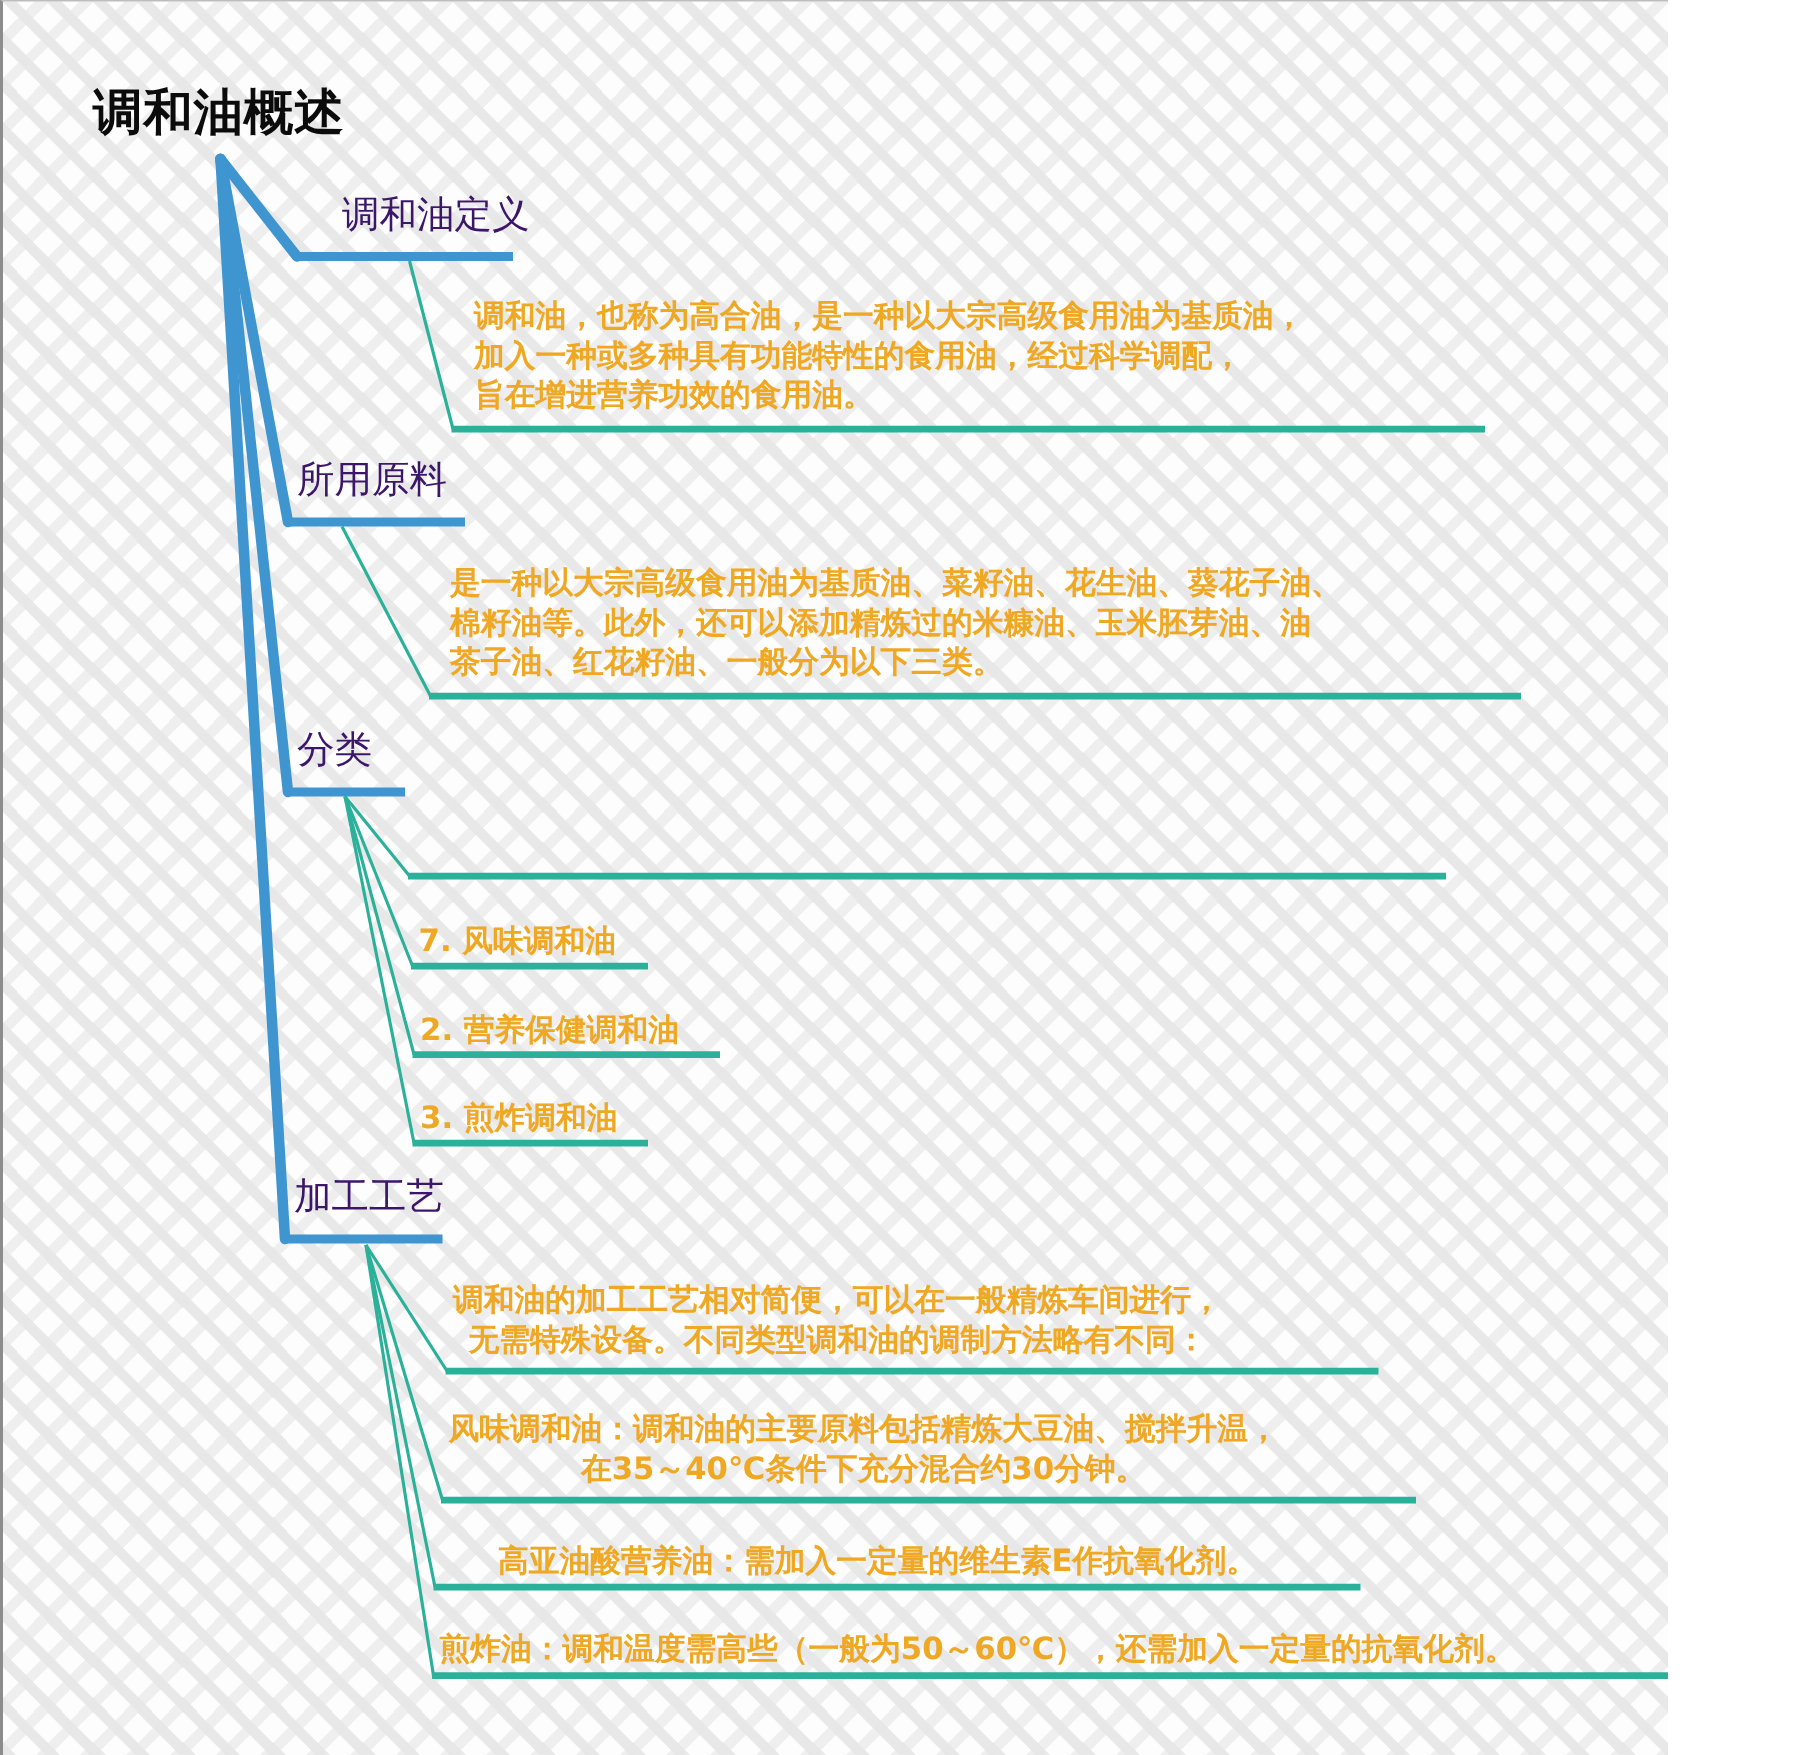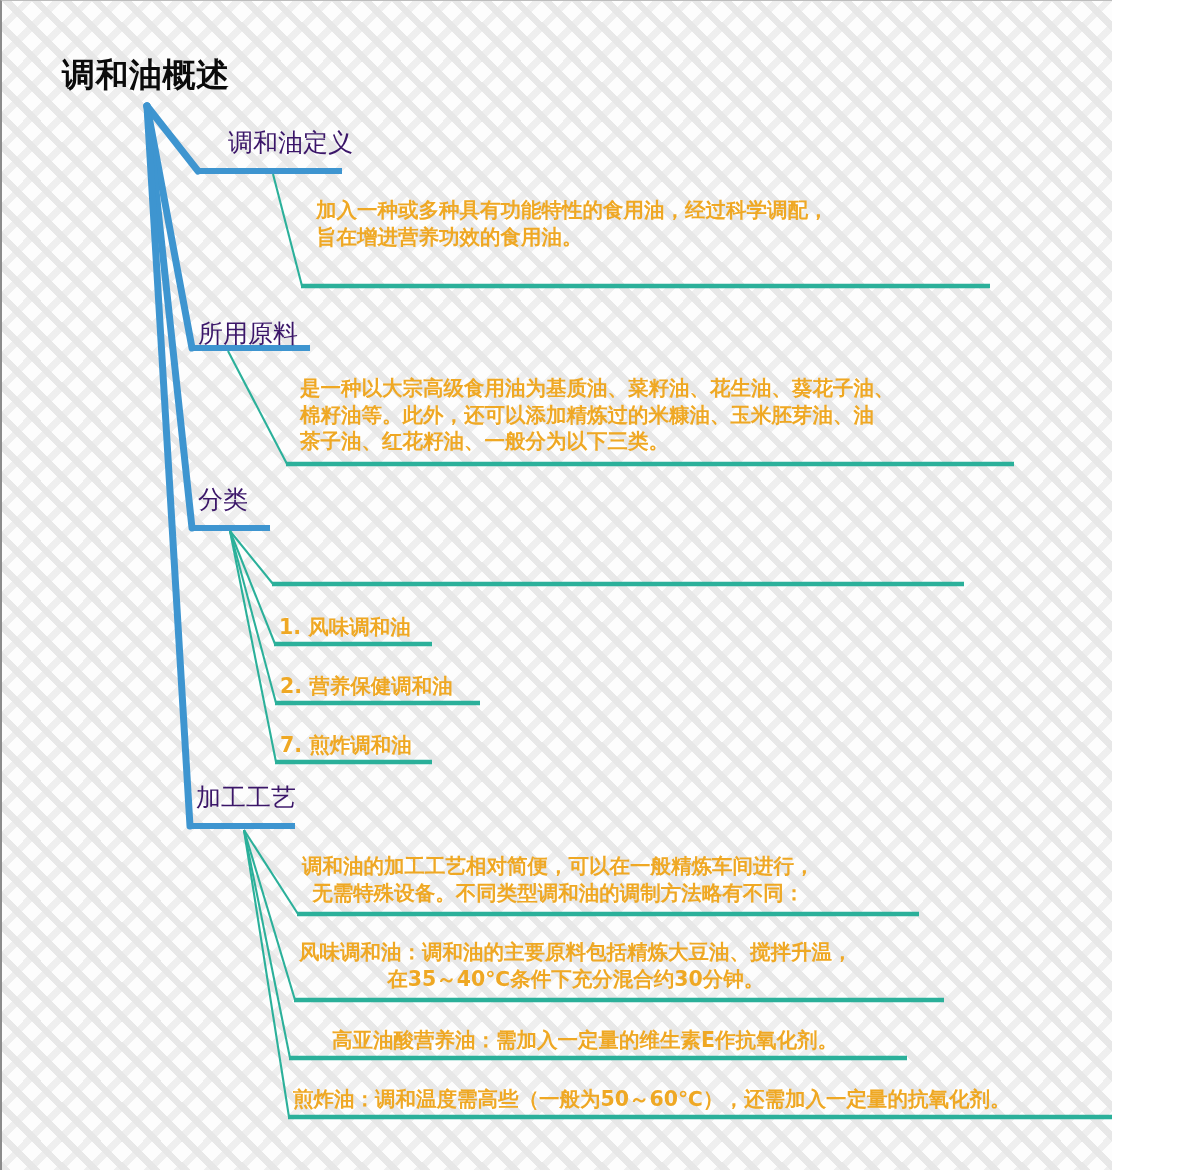--- a/index.html
+++ b/index.html
@@ -126,49 +126,50 @@
     </g>
   </svg>
 
   <div class="node root-title">调和油概述</div>
 
   <div class="node branch" style="left:196px; top:129px;margin-left:24px;">
     <span class="btxt">调和油定义</span>
   </div>
 
   <div class="node leaf" style="left:314px; top:196px;">
+    <span class="ltxt">调和油，也称为高合油，是一种以大宗高级食用油为基质油，</span>
     <span class="ltxt">加入一种或多种具有功能特性的食用油，经过科学调配，</span>
     <span class="ltxt">旨在增进营养功效的食用油。</span>
   </div>
 
-  <div class="node branch" style="left:190px; top:320px;">
+  <div class="node branch" style="left:190px; top:306px;">
     <span class="btxt">所用原料</span>
   </div>
 
   <div class="node leaf" style="left:298px; top:374px;">
     <span class="ltxt">是一种以大宗高级食用油为基质油、菜籽油、花生油、葵花子油、</span>
     <span class="ltxt">棉籽油等。此外，还可以添加精炼过的米糠油、玉米胚芽油、油</span>
     <span class="ltxt">茶子油、红花籽油、一般分为以下三类。</span>
   </div>
 
   <div class="node branch" style="left:190px; top:486px;">
     <span class="btxt">分类</span>
   </div>
 
 
   <div class="node leaf" style="left:277px; top:613px;">
-    <span class="ltxt">1. 风味调和油</span>
+    <span class="ltxt">7. 风味调和油</span>
   </div>
 
   <div class="node leaf" style="left:278px; top:672px;">
     <span class="ltxt">2. 营养保健调和油</span>
   </div>
 
   <div class="node leaf" style="left:278px; top:731px;">
-    <span class="ltxt">7. 煎炸调和油</span>
+    <span class="ltxt">3. 煎炸调和油</span>
   </div>
 
   <div class="node branch" style="left:188px; top:784px;">
     <span class="btxt">加工工艺</span>
   </div>
 
   <div class="node leaf center" style="left:300px; top:852px;">
     <span class="ltxt">调和油的加工工艺相对简便，可以在一般精炼车间进行，</span>
     <span class="ltxt">无需特殊设备。不同类型调和油的调制方法略有不同：</span>
   </div>

